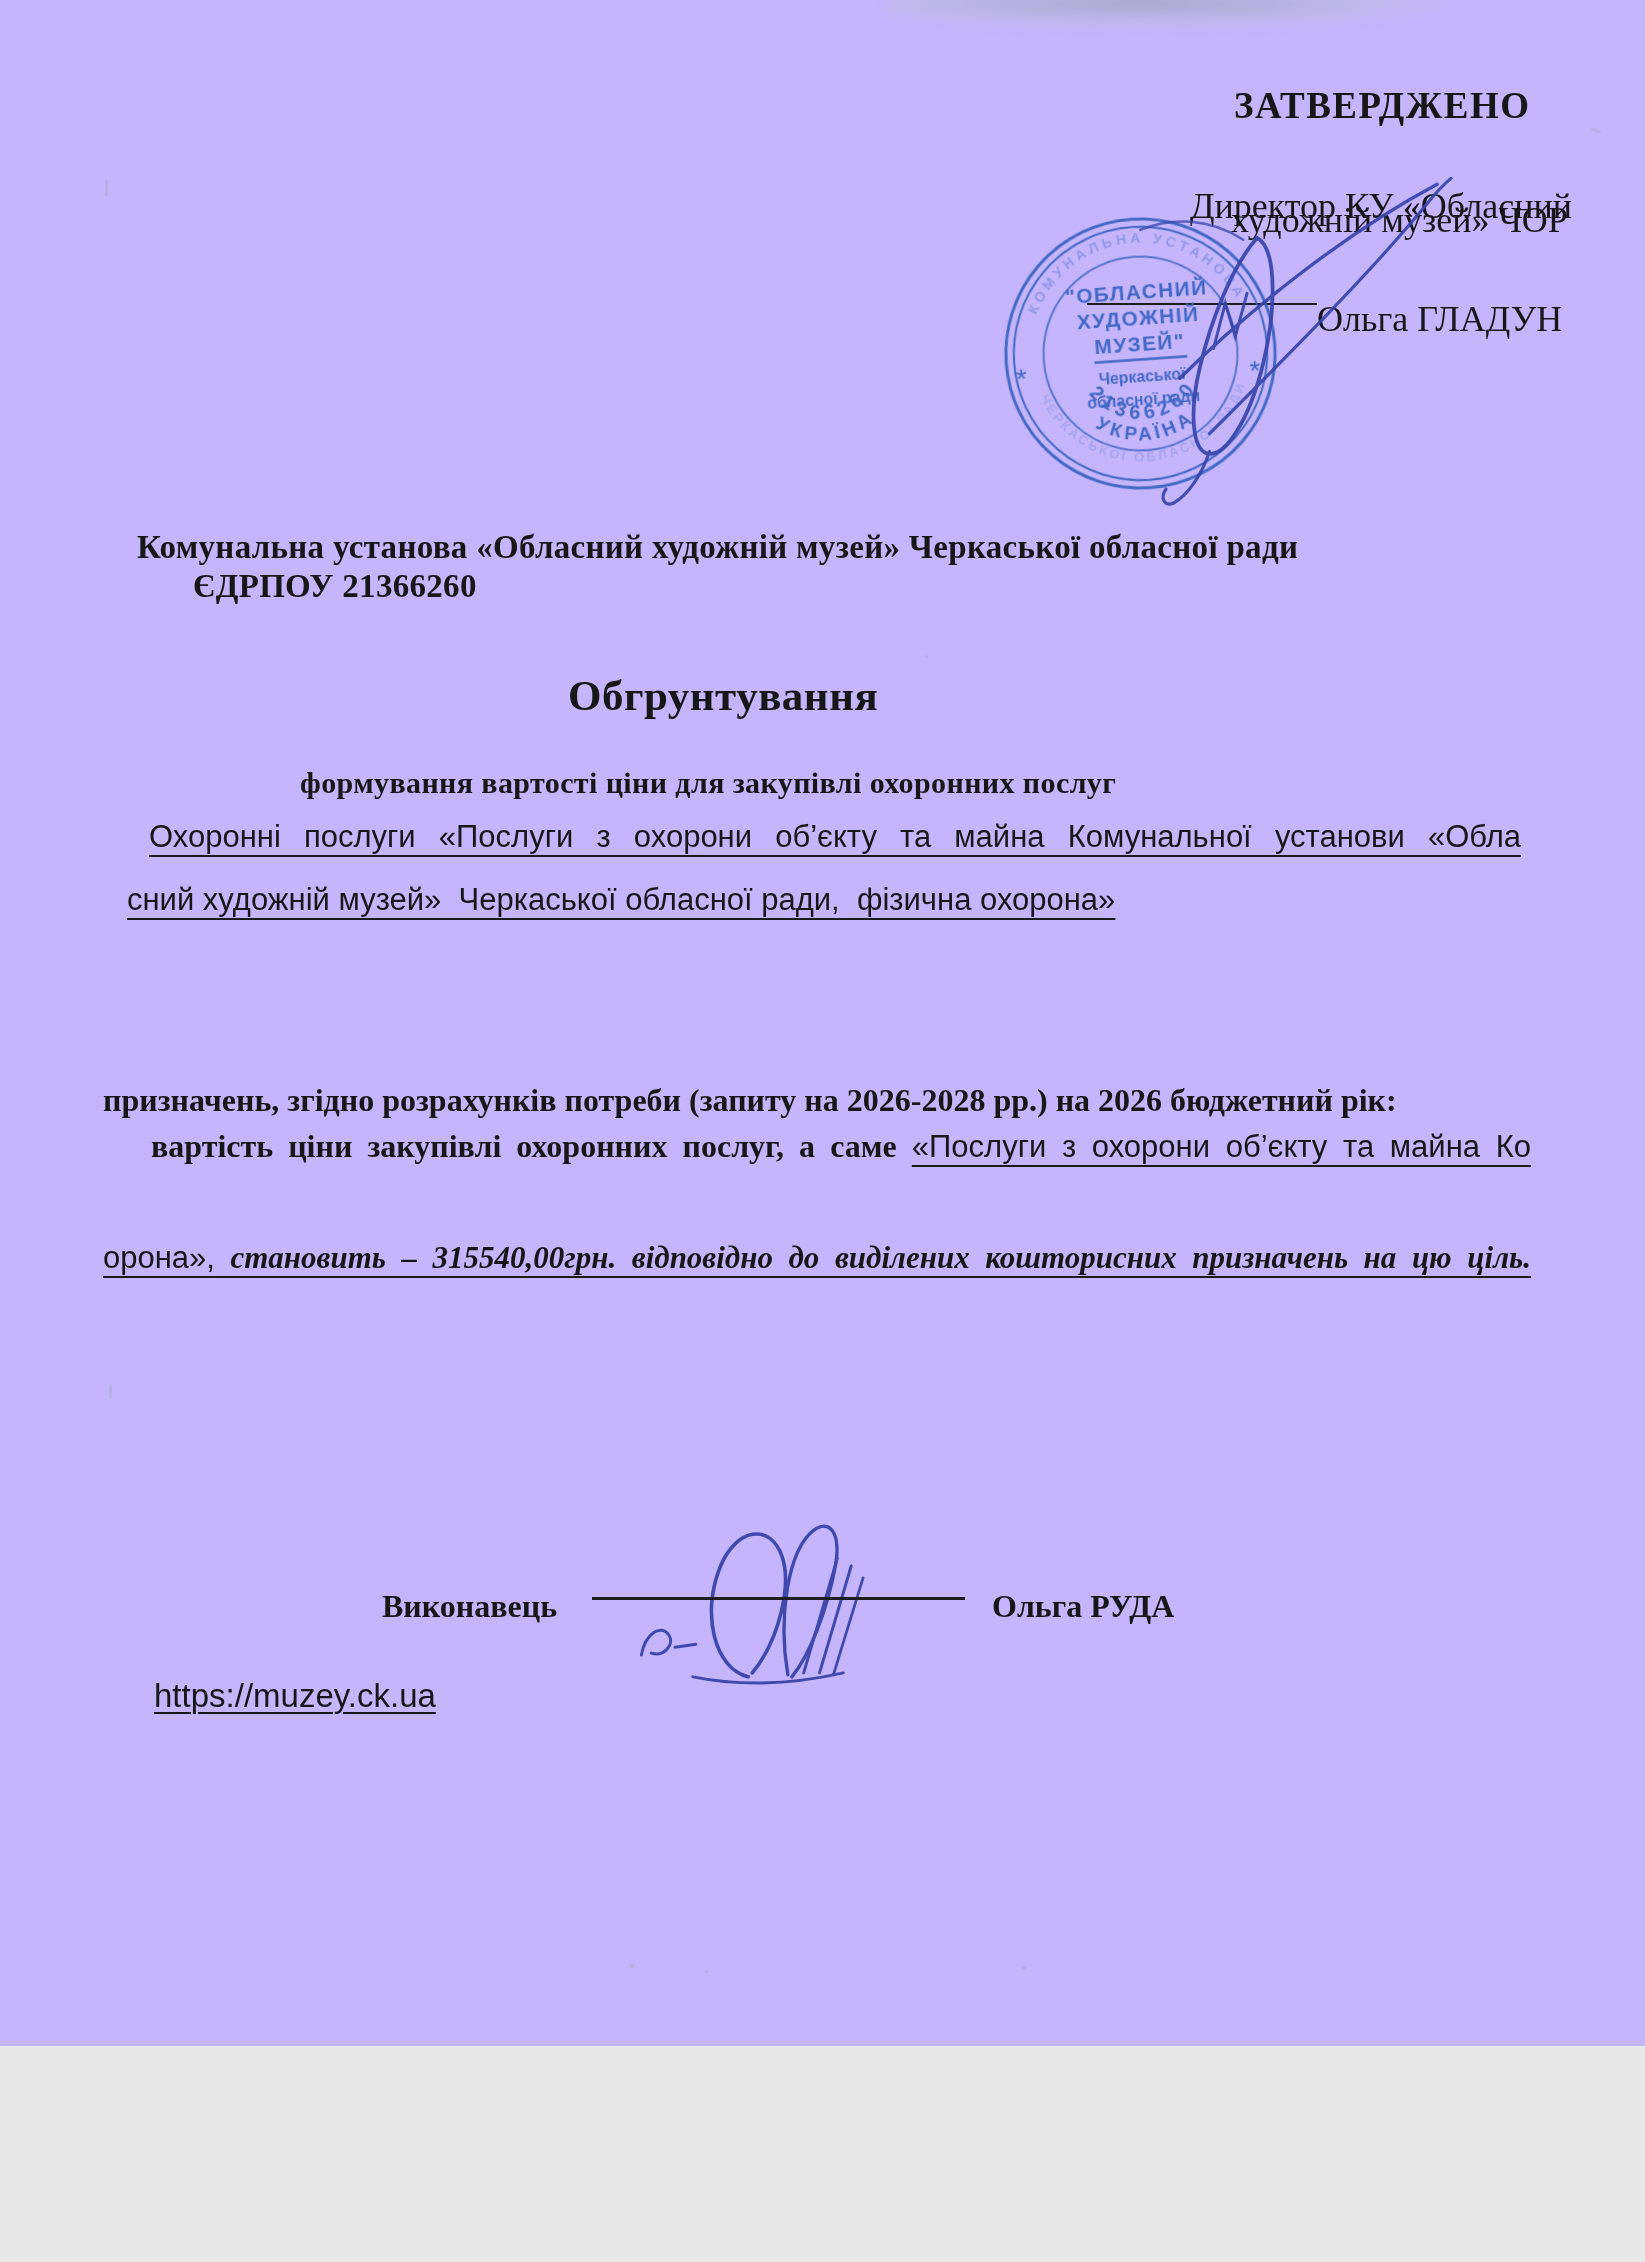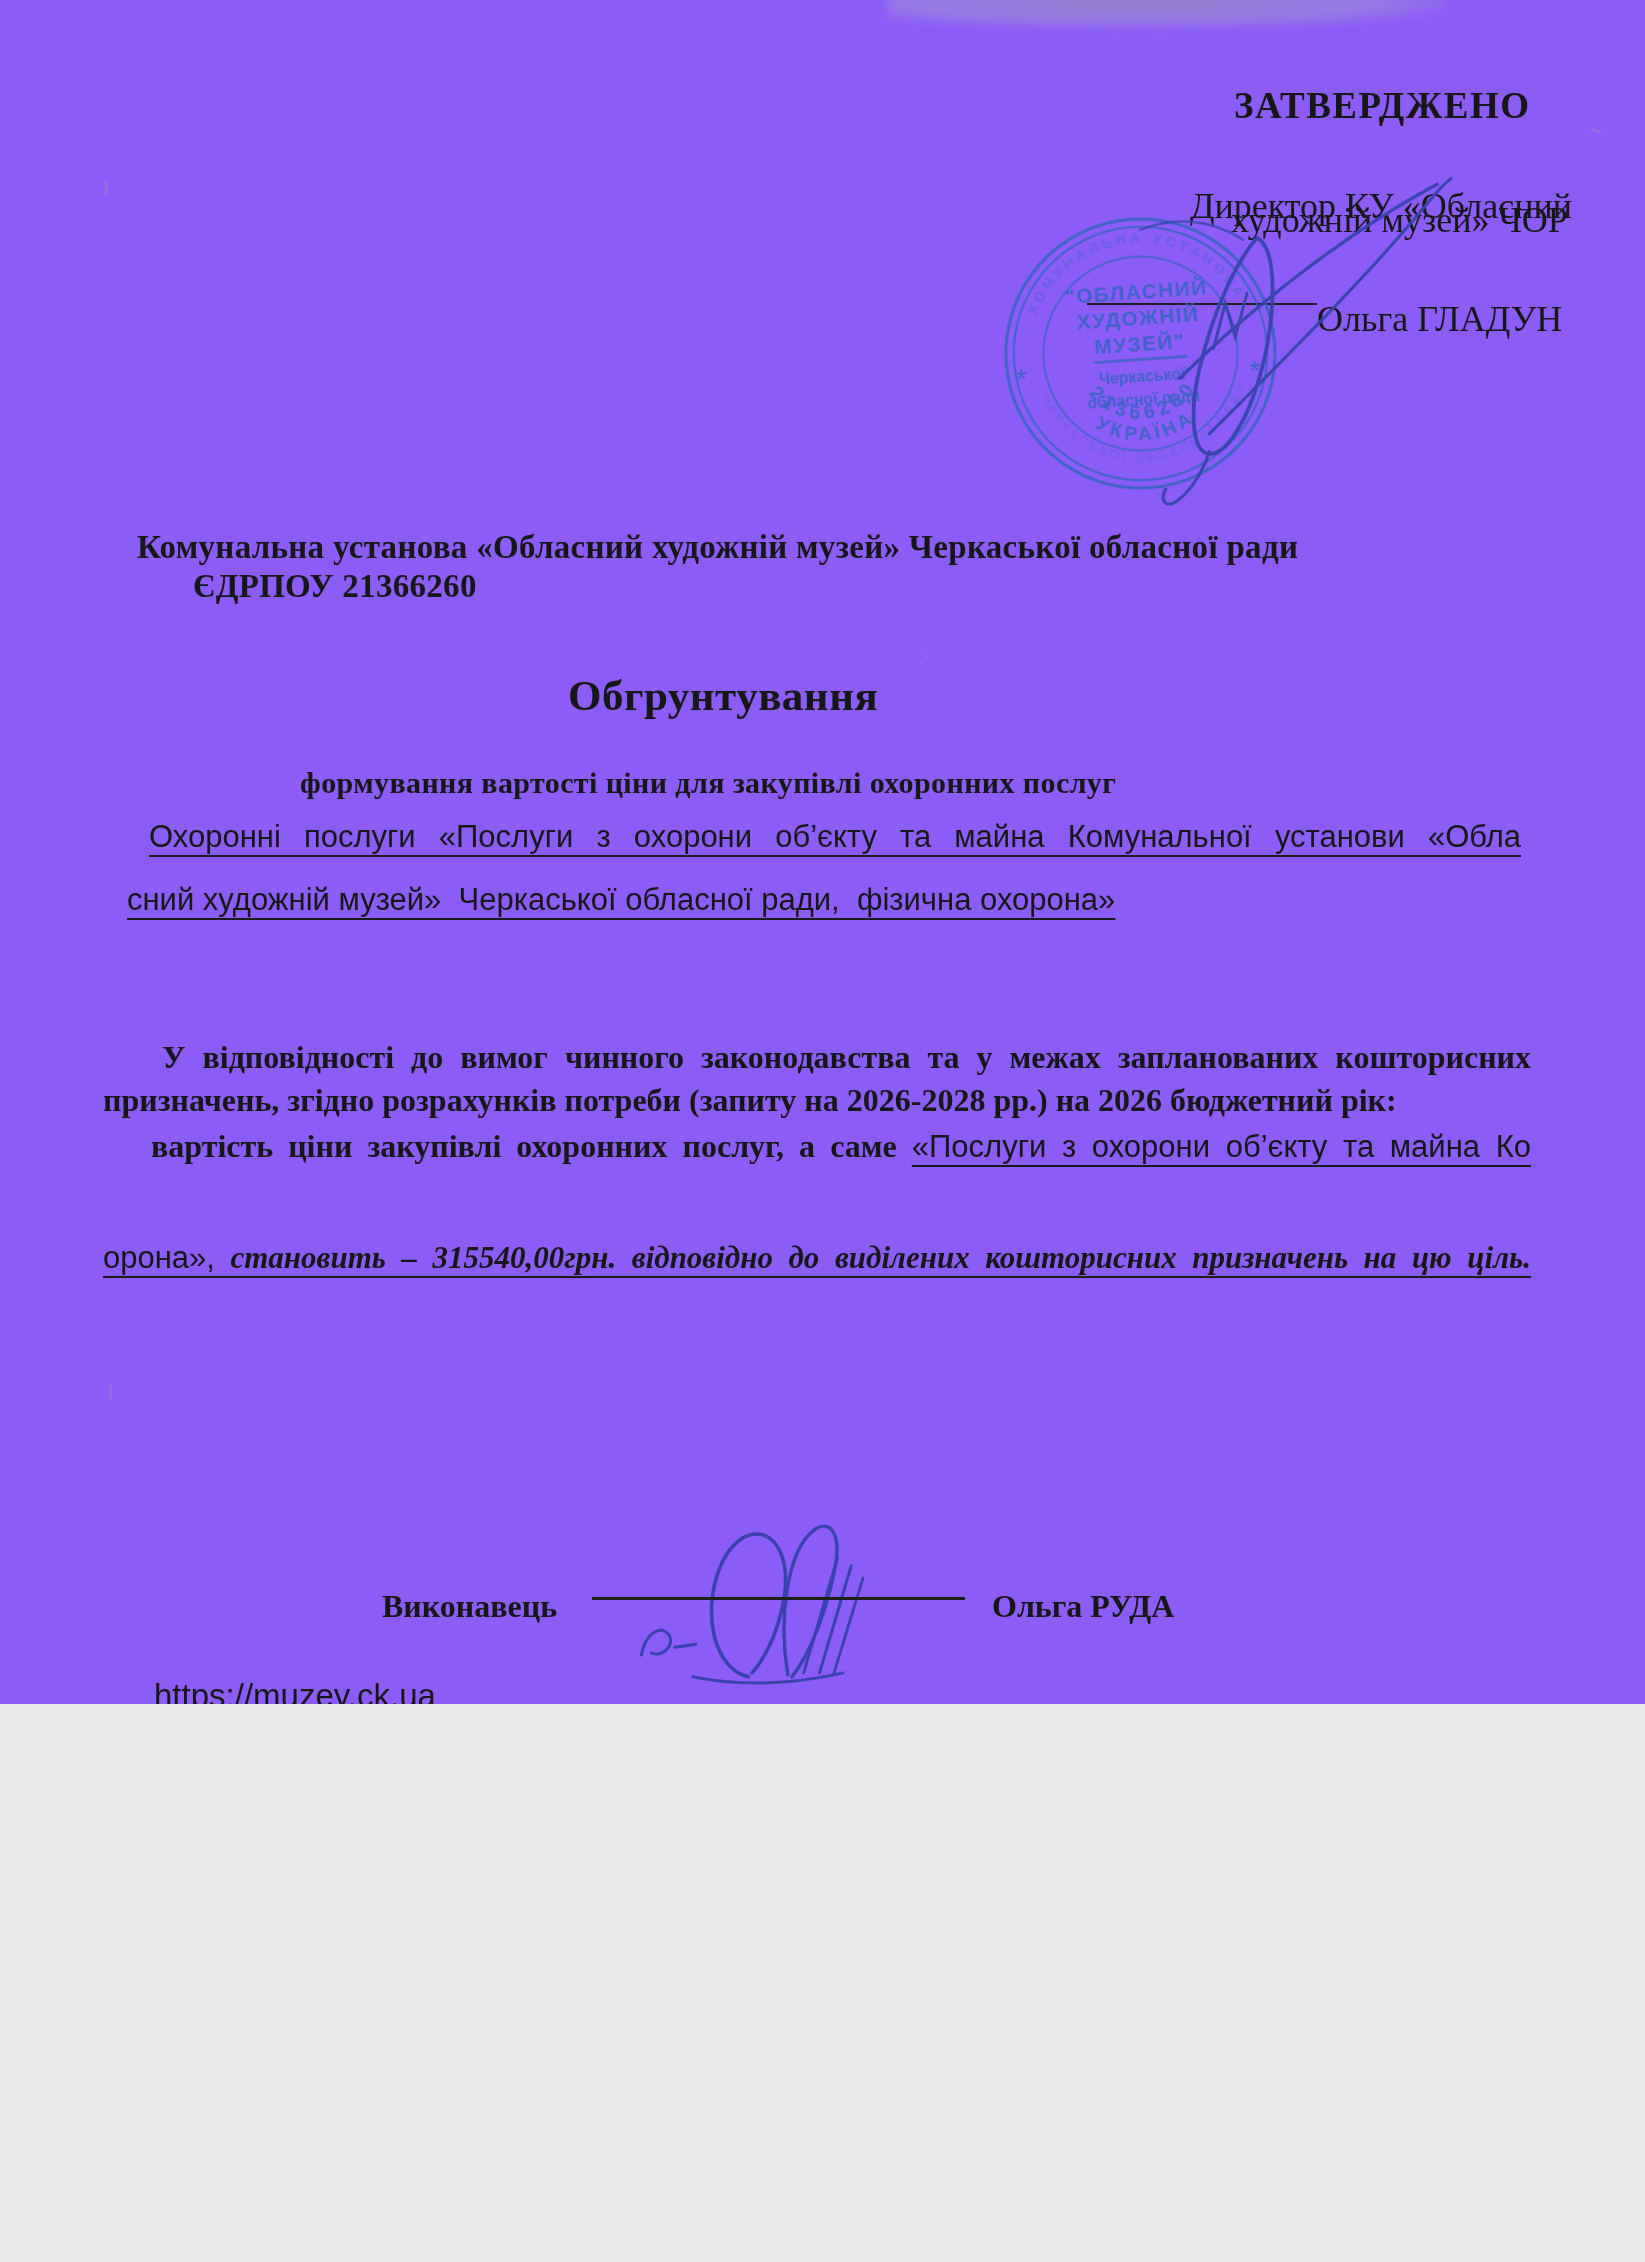--- a/index.html
+++ b/index.html
@@ -1,19 +1,19 @@
 <!DOCTYPE html>
 <html><head>
 <meta charset="utf-8">
 <style>
   html,body{margin:0;padding:0;background:#e8e8e8;}
   .page{
     position:relative;
-    width:1645px;height:1704px;
-    background:#8b5cf6;
+    width:1645px;height:2046px;
+    background:#c4b5fd;
     overflow:hidden;
     font-family:"Liberation Serif","DejaVu Serif",serif;
     color:#171717;
   }
   .abs{position:absolute;white-space:pre;line-height:1.15;}
   .just{white-space:normal;text-align:justify;text-align-last:justify;}
   .b{font-weight:bold;}
   .serif{font-family:"Liberation Serif","DejaVu Serif",serif;}
   .sansi{font-family:"Liberation Sans","DejaVu Sans",sans-serif;}
   .ul{text-decoration:underline;text-decoration-thickness:2.2px;text-underline-offset:8px;text-decoration-color:#1b1b1b;}
@@ -117,21 +117,20 @@
 
   <div class="abs org" style="left:137px;top:529px;">Комунальна установа «Обласний художній музей» Черкаської обласної ради</div>
   <div class="abs org" style="left:193px;top:568px;">ЄДРПОУ 21366260</div>
 
   <div class="abs title" style="left:568px;top:671px;">Обгрунтування</div>
   <div class="abs subtitle" style="left:300px;top:766px;">формування вартості ціни для закупівлі охоронних послуг</div>
 
   <div class="abs sansi subj ul just" style="left:149px;top:819px;width:1372px;">Охоронні послуги «Послуги з охорони об’єкту та майна Комунальної установи «Обла</div>
   <div class="abs sansi subj ul" style="left:127px;top:882px;">сний художній музей»&nbsp; Черкаської обласної ради,&nbsp; фізична охорона»</div>
 
-  <div class="abs body32 just" style="left:105px;top:1039px;width:1426px;text-indent:57px;">У відповідності до вимог чинного законодавства та у межах запланованих кошторисних</div>
   <div class="abs body32" style="left:103px;top:1082px;">призначень, згідно розрахунків потреби (запиту на 2026-2028 рр.) на 2026 бюджетний рік:</div>
 
   <div class="abs just" style="left:105px;top:1128px;width:1426px;text-indent:46px;font-size:32px;">
     <span class="serif b">вартість ціни закупівлі охоронних послуг, а саме </span><span class="sansi ul" style="font-size:31px;">«Послуги з охорони об’єкту та майна Ко</span>
   </div>
   <div class="abs just" style="left:103px;top:1240px;width:1428px;font-size:31px;">
     <span class="sansi ul">орона»,</span><span class="serif bi ul" style="font-size:31px;"> становить – 315540,00грн. відповідно до виділених кошторисних призначень на цю ціль.</span>
   </div>
 
   <div class="abs body32" style="left:382px;top:1588px;">Виконавець</div>

